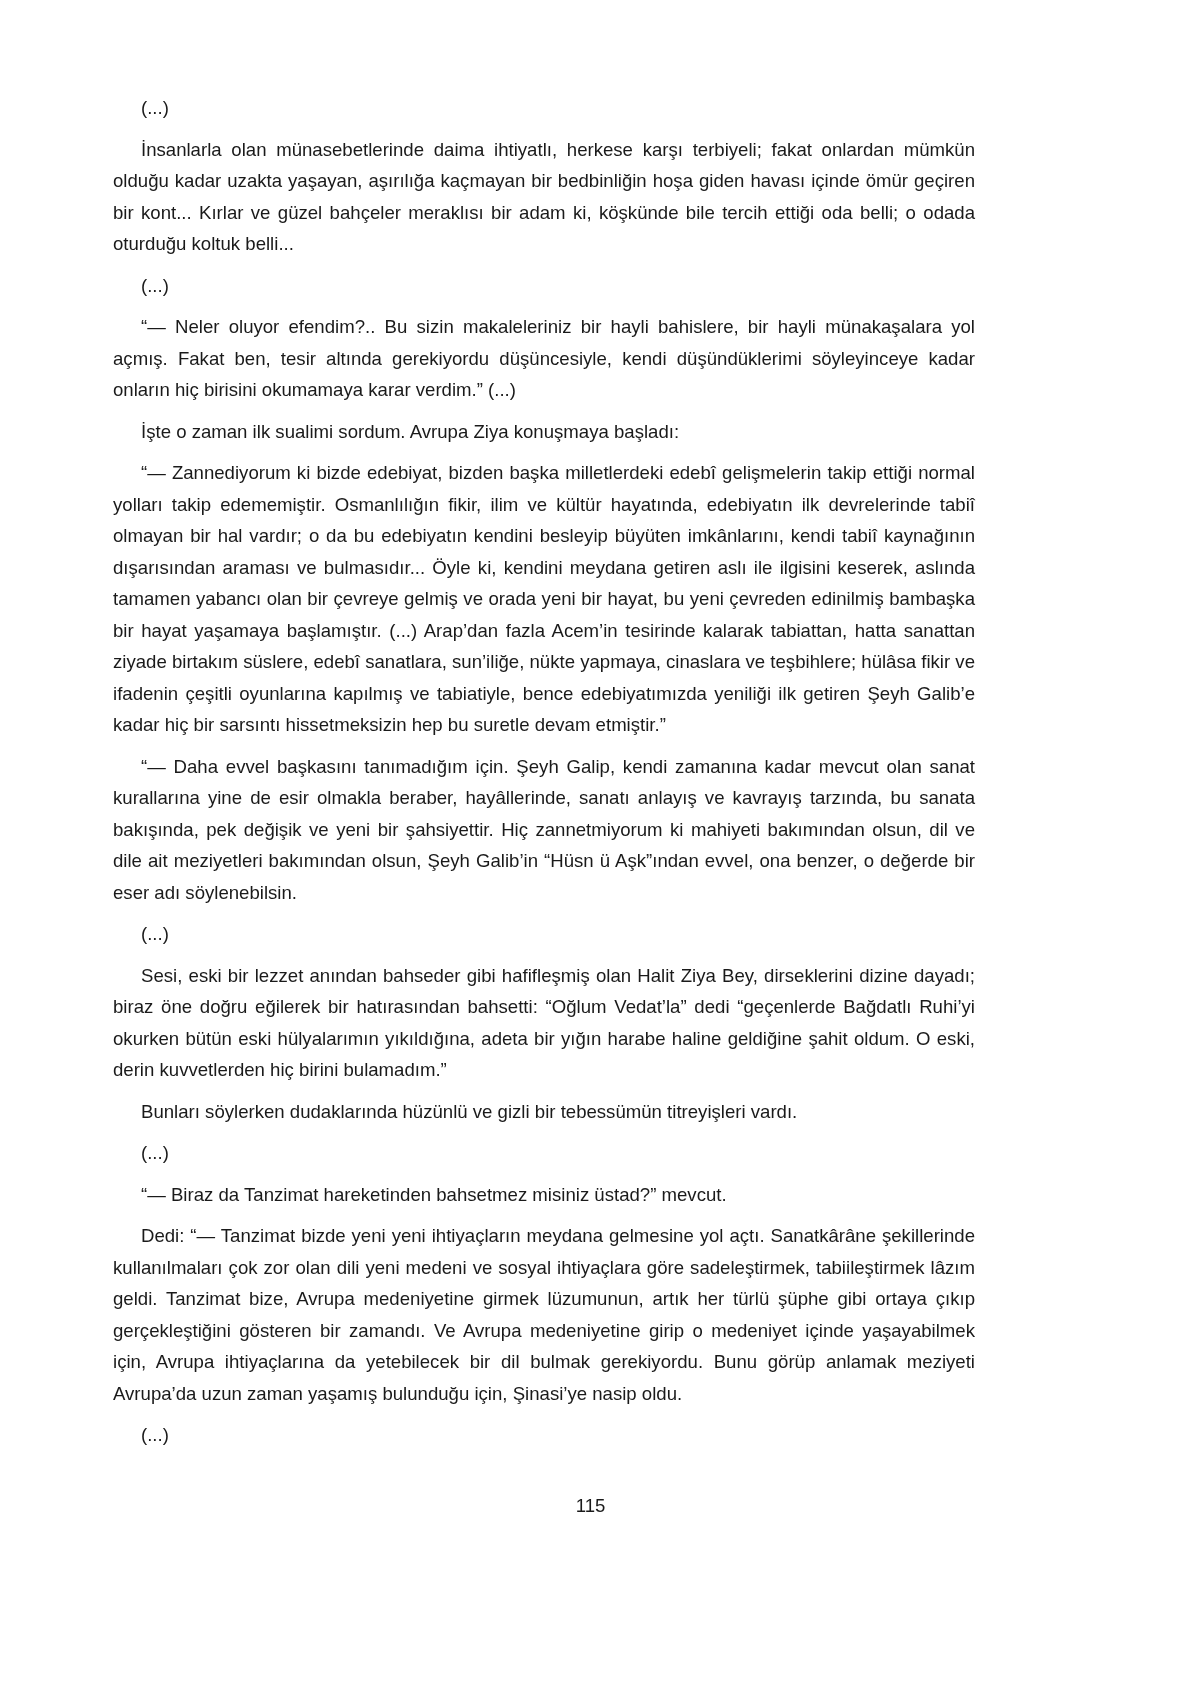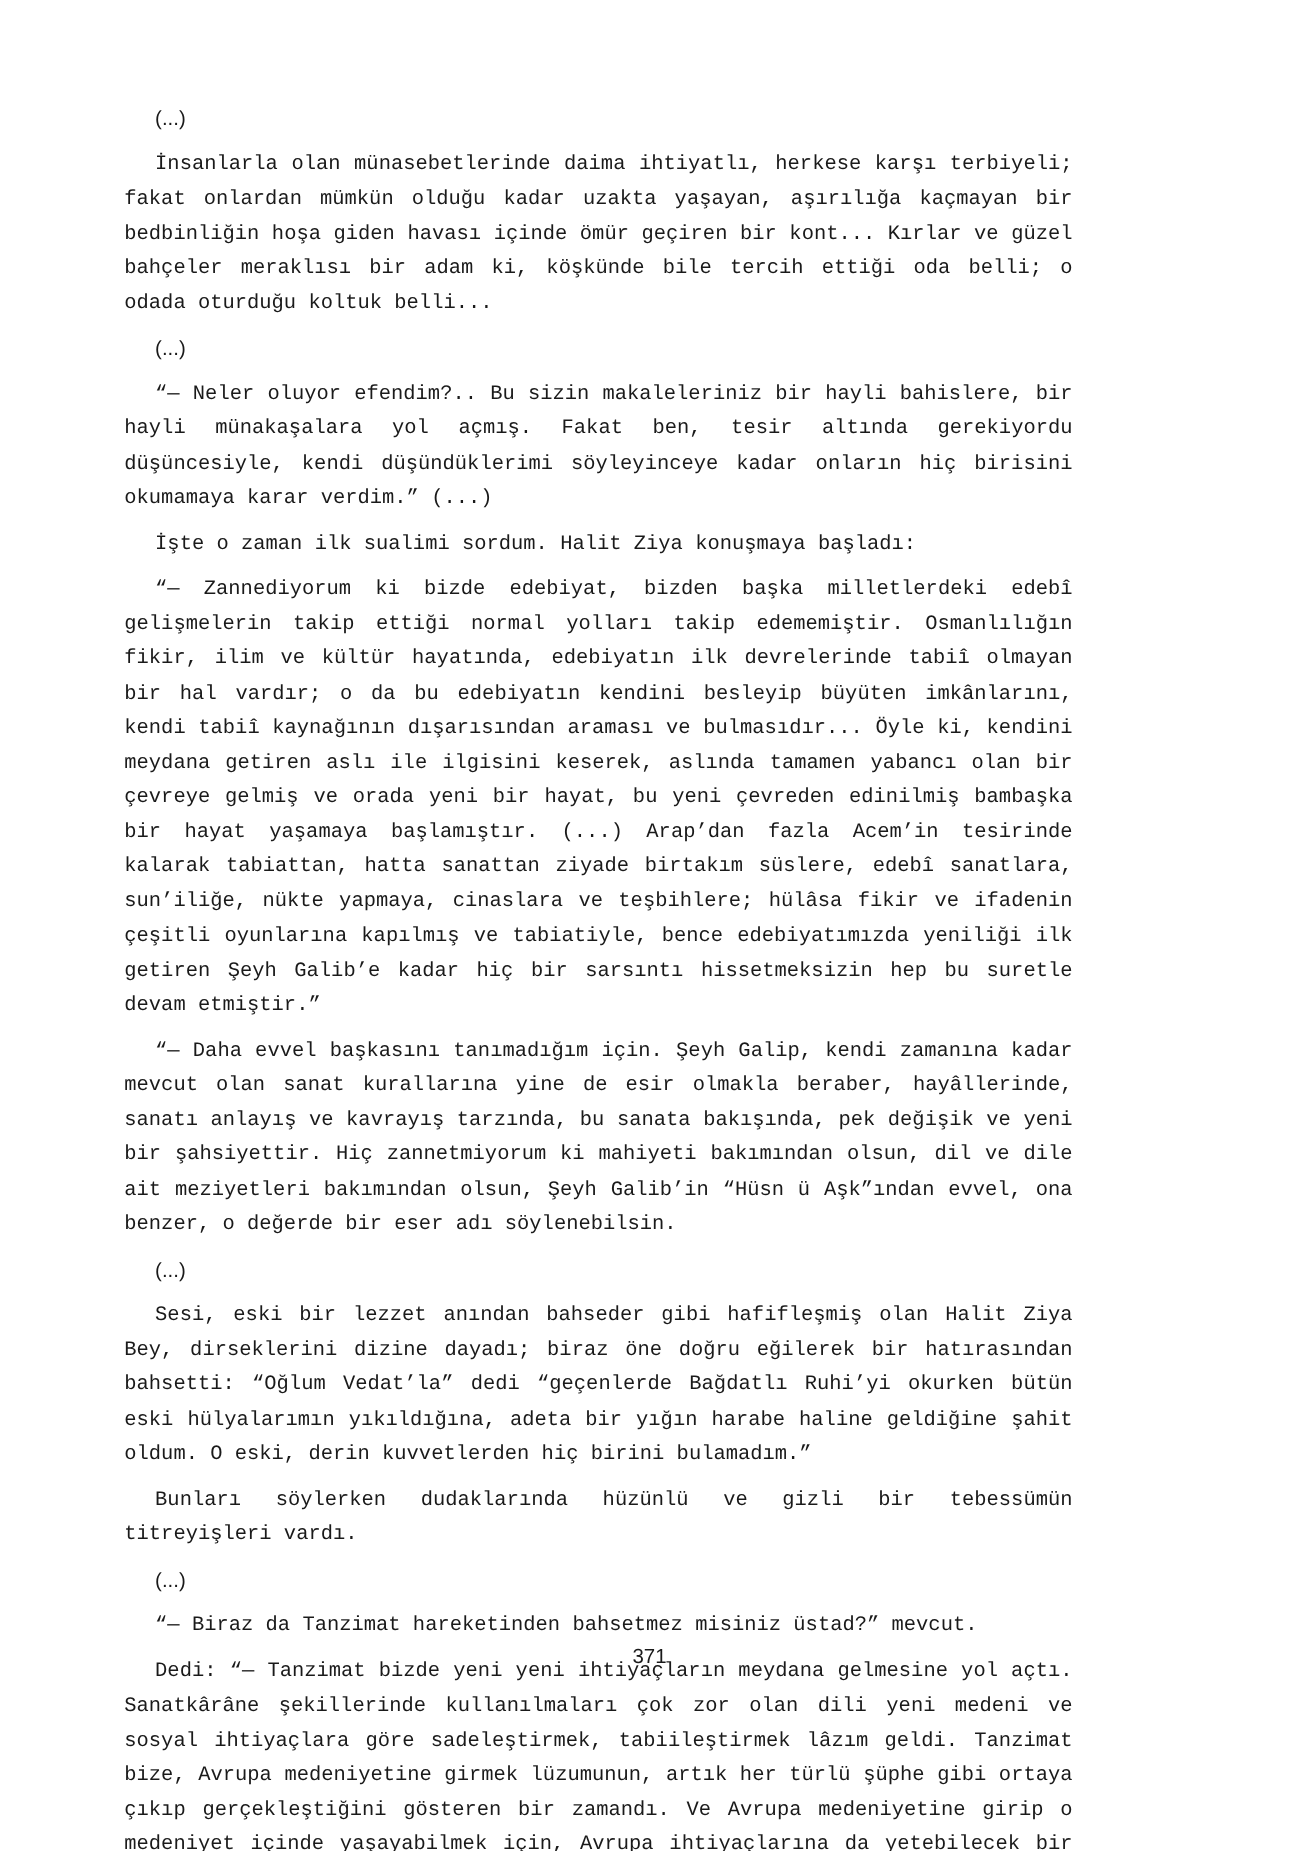--- a/index.html
+++ b/index.html
@@ -33,21 +33,20 @@
     margin: 0 0 10px 0;
     font-size: 18.6px;
     line-height: 31.5px;
     text-align: justify;
     text-justify: inter-word;
     color: #1a1a1a;
     hyphens: manual;
   }
   p.indent {
     text-indent: 28px;
-    font-family: Liberation Mono, monospace;
   }
   p.ellipsis {
     text-indent: 28px;
     text-align: left;
   }
   .page-number {
     position: absolute;
     left: 0;
     right: 0;
     top: 1495px;
@@ -58,25 +57,25 @@
 </style>
 </head>
 <body>
 
 <div class="page">
   <div class="content">
     <p class="ellipsis">(...)</p>
     <p class="indent">İnsanlarla olan münasebetlerinde daima ihtiyatlı, herkese karşı terbiyeli; fakat onlardan mümkün olduğu kadar uzakta yaşayan, aşırılığa kaçmayan bir bedbinliğin hoşa giden havası içinde ömür geçiren bir kont... Kırlar ve güzel bahçeler meraklısı bir adam ki, köşkünde bile tercih ettiği oda belli;  o odada oturduğu koltuk belli...</p>
     <p class="ellipsis">(...)</p>
     <p class="indent">“— Neler oluyor efendim?.. Bu sizin makaleleriniz bir hayli bahislere, bir hayli münakaşalara yol açmış. Fakat ben, tesir altında gerekiyordu düşüncesiyle, kendi düşündüklerimi söyleyinceye kadar onların hiç birisini okumamaya karar verdim.” (...)</p>
-    <p class="indent">İşte o zaman ilk sualimi sordum. Halit Ziya konuşmaya başladı:</p>
+    <p class="indent">İşte o zaman ilk sualimi sordum. Avrupa Ziya konuşmaya başladı:</p>
     <p class="indent">“— Zannediyorum ki bizde edebiyat, bizden başka milletlerdeki edebî gelişmelerin takip ettiği normal yolları takip edememiştir. Osmanlılığın fikir, ilim ve kültür hayatında, edebiyatın ilk devrelerinde tabiî olmayan bir hal vardır; o da bu edebiyatın kendini besleyip büyüten imkânlarını, kendi tabiî kaynağının dışarısından araması ve bulmasıdır... Öyle ki, kendini meydana getiren aslı ile ilgisini keserek, aslında tamamen yabancı olan bir çevreye gelmiş ve orada yeni bir hayat, bu yeni çevreden edinilmiş bambaşka bir hayat yaşamaya başlamıştır. (...) Arap’dan fazla Acem’in tesirinde kalarak tabiattan, hatta sanattan ziyade birtakım süslere, edebî sanatlara, sun’iliğe, nükte yapmaya, cinaslara ve teşbihlere; hülâsa fikir ve ifadenin çeşitli oyunlarına kapılmış ve tabiatiyle, bence edebiyatımızda yeniliği ilk getiren Şeyh Galib’e kadar hiç bir sarsıntı hissetmeksizin hep bu suretle devam etmiştir.”</p>
     <p class="indent">“— Daha evvel başkasını tanımadığım için. Şeyh Galip, kendi zamanına kadar mevcut olan sanat kurallarına yine de esir olmakla beraber, hayâllerinde, sanatı anlayış ve kavrayış tarzında, bu sanata bakışında, pek değişik ve yeni bir şahsiyettir. Hiç zannetmiyorum ki mahiyeti bakımından olsun, dil ve dile ait meziyetleri bakımından olsun, Şeyh Galib’in “Hüsn ü Aşk”ından evvel, ona benzer, o değerde bir eser adı söylenebilsin.</p>
     <p class="ellipsis">(...)</p>
     <p class="indent">Sesi, eski bir lezzet anından bahseder gibi hafifleşmiş olan Halit Ziya Bey, dirseklerini dizine dayadı; biraz öne doğru eğilerek bir hatırasından bahsetti: “Oğlum Vedat’la” dedi “geçenlerde Bağdatlı Ruhi’yi okurken bütün eski hülyalarımın yıkıldığına, adeta bir yığın harabe haline geldiğine şahit oldum. O eski, derin kuvvetlerden hiç birini bulamadım.”</p>
     <p class="indent"> Bunları söylerken dudaklarında hüzünlü ve gizli bir tebessümün titreyişleri vardı.</p>
     <p class="ellipsis">(...)</p>
     <p class="indent">“— Biraz da Tanzimat hareketinden bahsetmez misiniz üstad?” mevcut.</p>
     <p class="indent">Dedi: “— Tanzimat bizde yeni yeni ihtiyaçların meydana gelmesine yol açtı. Sanatkârâne şekillerinde kullanılmaları çok zor olan dili yeni medeni ve sosyal ihtiyaçlara göre sadeleştirmek, tabiileştirmek lâzım geldi. Tanzimat bize, Avrupa medeniyetine girmek lüzumunun, artık her türlü şüphe gibi ortaya çıkıp gerçekleştiğini gösteren bir zamandı. Ve Avrupa medeniyetine girip o medeniyet içinde yaşayabilmek için, Avrupa ihtiyaçlarına da yetebilecek bir dil bulmak gerekiyordu. Bunu görüp anlamak meziyeti Avrupa’da uzun zaman yaşamış bulunduğu için, Şinasi’ye nasip oldu.</p>
     <p class="ellipsis">(...)</p>
   </div>
-  <div class="page-number">371</div>
+  <div class="page-number">115</div>
 </div>
 
 </body></html>

